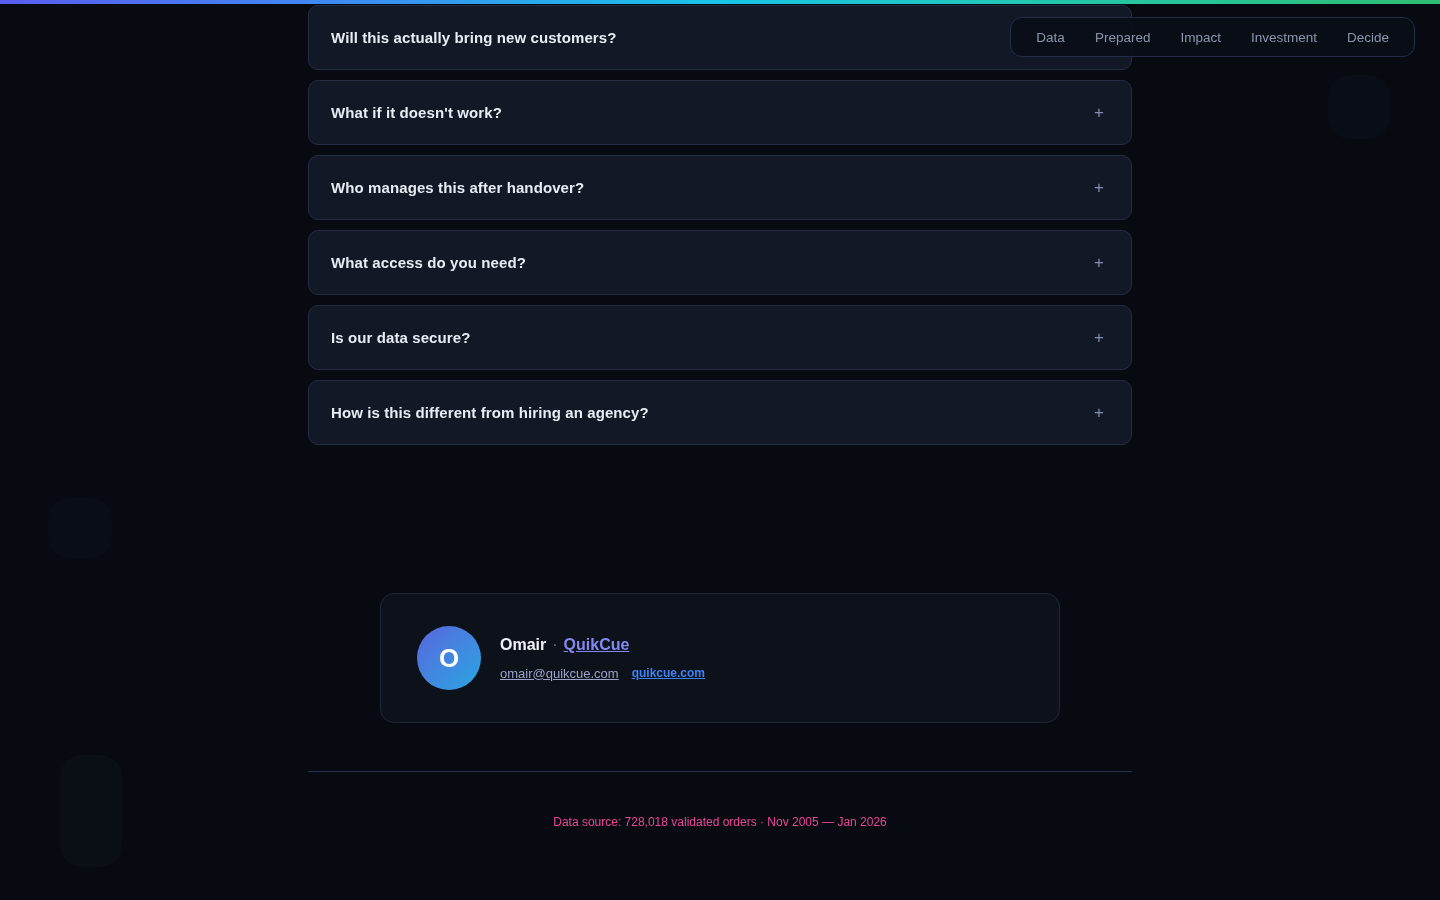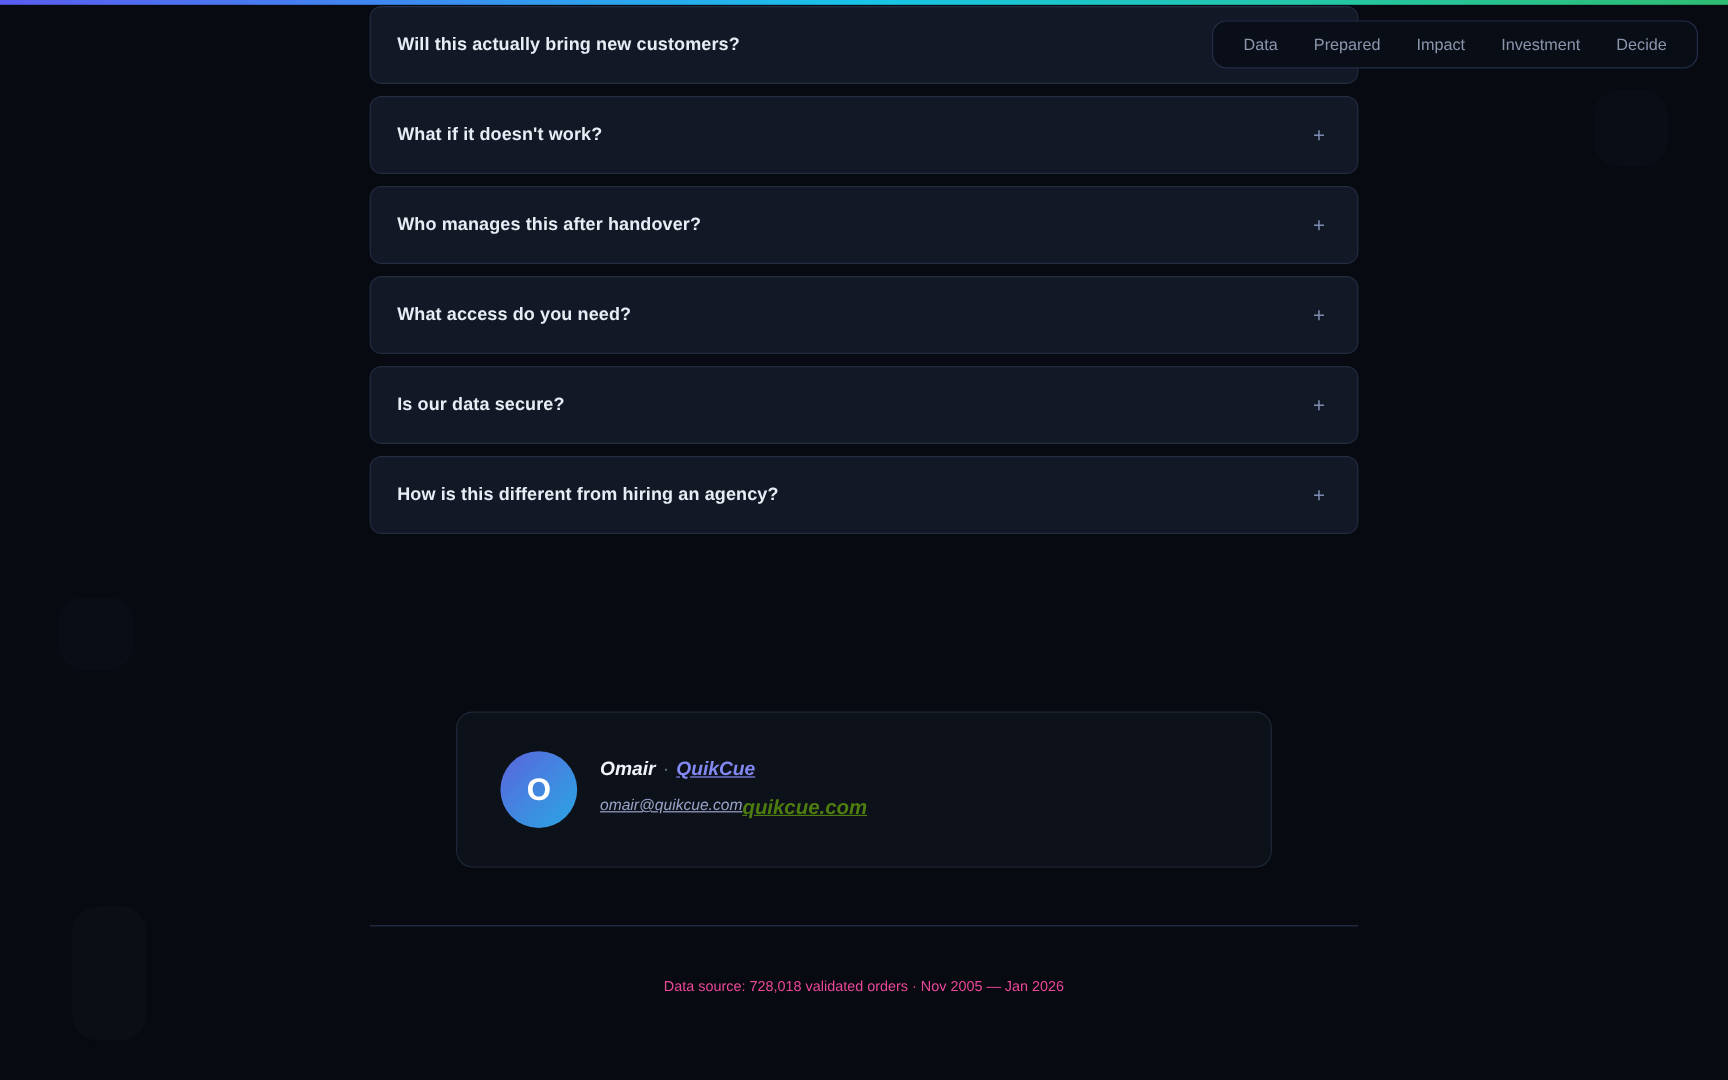--- a/index.html
+++ b/index.html
@@ -87,21 +87,21 @@
     border-radius: 50%;
     background: linear-gradient(135deg, #5b64dd 0%, #3f8ae0 55%, #2aa5e2 100%);
     display: flex; align-items: center; justify-content: center;
     flex-shrink: 0;
   }
   .avatar span {
     color: #ffffff;
     font-size: 26px;
     font-weight: 700;
   }
-  .author-info { margin-left: 19px; font-style: italic; }
+  .author-info { margin-left: 19px; }
   .author-title { font-size: 16px; font-weight: 700; }
   .author-name { color: #f0f3f8; }
   .sep-dot { color: #6b7487; font-weight: 400; padding: 0 6px; }
   .brand-link {
     color: #8289f2;
     font-weight: 700;
     text-decoration: underline;
     cursor: pointer;
   }
   .author-bio {
@@ -112,25 +112,26 @@
     color: #b7c0d0;
   }
   .author-links { margin-top: 12px; display: flex; align-items: flex-start; }
   .email-link {
     font-size: 13px;
     color: #9aa3c9;
     text-decoration: underline;
     cursor: pointer;
   }
   .site-link {
-    font-size: 17px;
-    font-weight: 700;
-    color: #4d7c0f;
+    font-size: 12px;
+    font-weight: 700;
+    color: #3b82f6;
     text-decoration: underline;
     cursor: pointer;
+    margin-left: 13px;
   }
 
   
   .divider {
     border: none;
     border-top: 1px solid #26304d;
     margin-top: 48px;
     width: 824px;
   }
   .page-footer { padding-top: 41px; text-align: center; }

